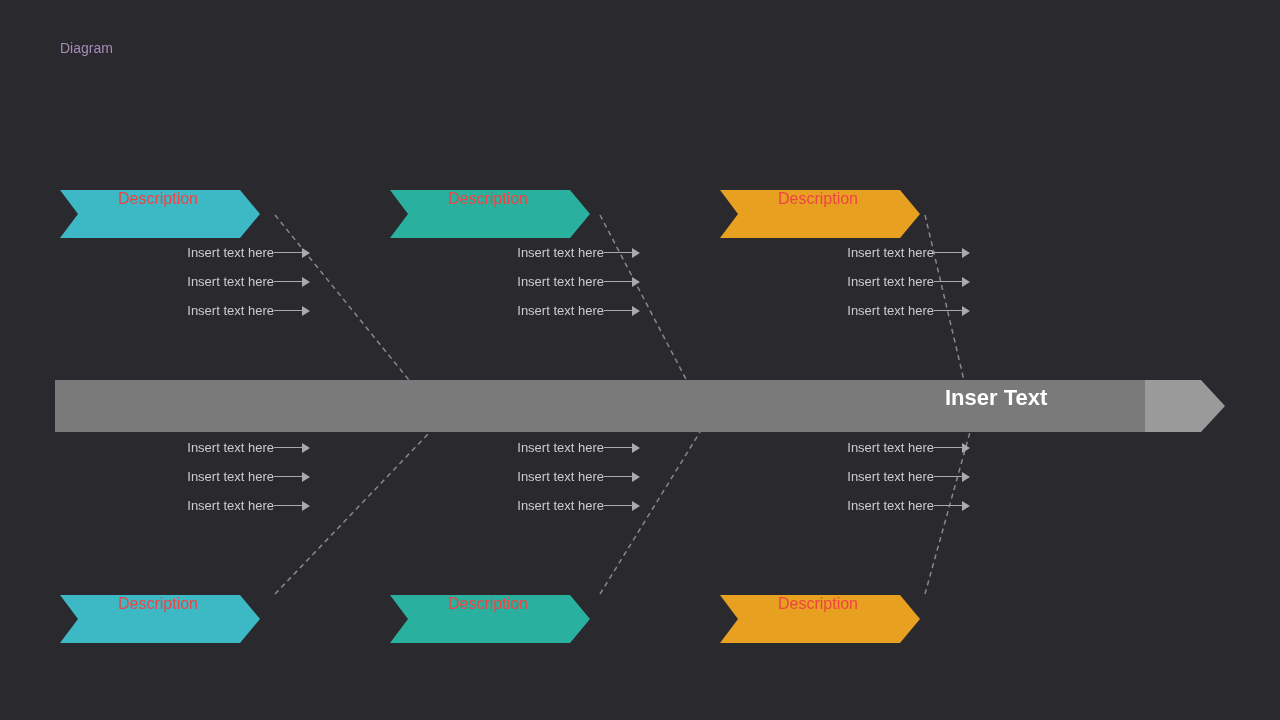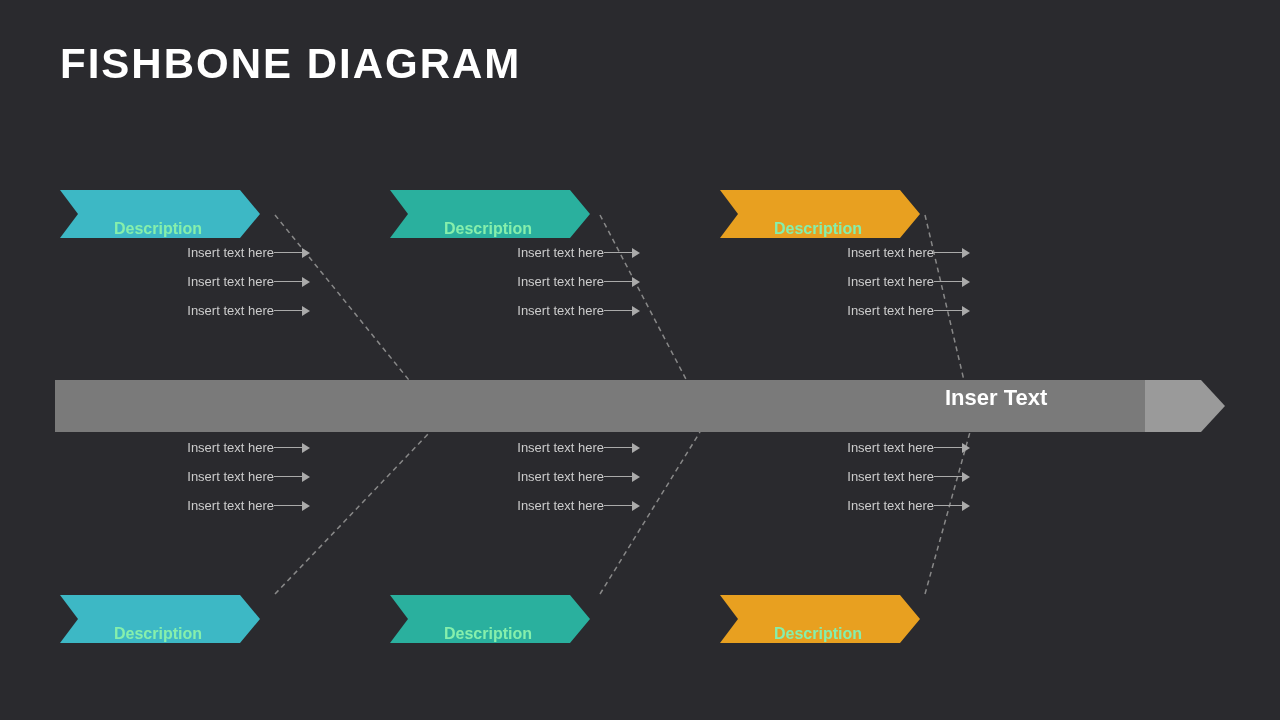--- a/index.html
+++ b/index.html
@@ -63,28 +63,28 @@
       transform: translateY(-50%);
       color: #ffffff;
       font-size: 22px;
       font-weight: 700;
       white-space: nowrap;
     }
 
     
     .desc-arrow {
       display: flex;
-      align-items: flex-end;
+      align-items: flex-start;
       justify-content: center;
       width: 200px;
       height: 48px;
       position: relative;
-      font-weight: 700;
+      font-weight: 400;
       font-size: 16px;
-      color: #86efac;
+      color: #ef4444;
     }
     .desc-arrow::before {
       content: '';
       position: absolute;
       left: 0; top: 0;
       width: 100%; height: 100%;
       clip-path: polygon(0 0, calc(100% - 20px) 0, 100% 50%, calc(100% - 20px) 100%, 0 100%, 18px 50%);
     }
     .desc-arrow.blue::before { background: #3db8c5; }
     .desc-arrow.teal::before { background: #2ab09e; }
@@ -164,21 +164,21 @@
   <line x1="925" y1="215" x2="970" y2="406" stroke="#888888" stroke-width="1.5" stroke-dasharray="5,4"></line>
 
   <line x1="275" y1="594" x2="430" y2="432" stroke="#888888" stroke-width="1.5" stroke-dasharray="5,4"></line>
 
   <line x1="600" y1="594" x2="700" y2="432" stroke="#888888" stroke-width="1.5" stroke-dasharray="5,4"></line>
 
   <line x1="925" y1="594" x2="970" y2="432" stroke="#888888" stroke-width="1.5" stroke-dasharray="5,4"></line>
 </svg>
 
 <div class="header">
-  <div class="header-title">FISHBONE DIAGRAM</div>
+  <div class="header-label">Diagram</div>
 </div>
 
 <div class="spine-container">
   <div class="spine-body"></div>
   <div class="spine-arrow"></div>
   <div class="spine-text">Inser Text</div>
 </div>
 
 <div class="col1-top">
   <div class="desc-arrow blue">

